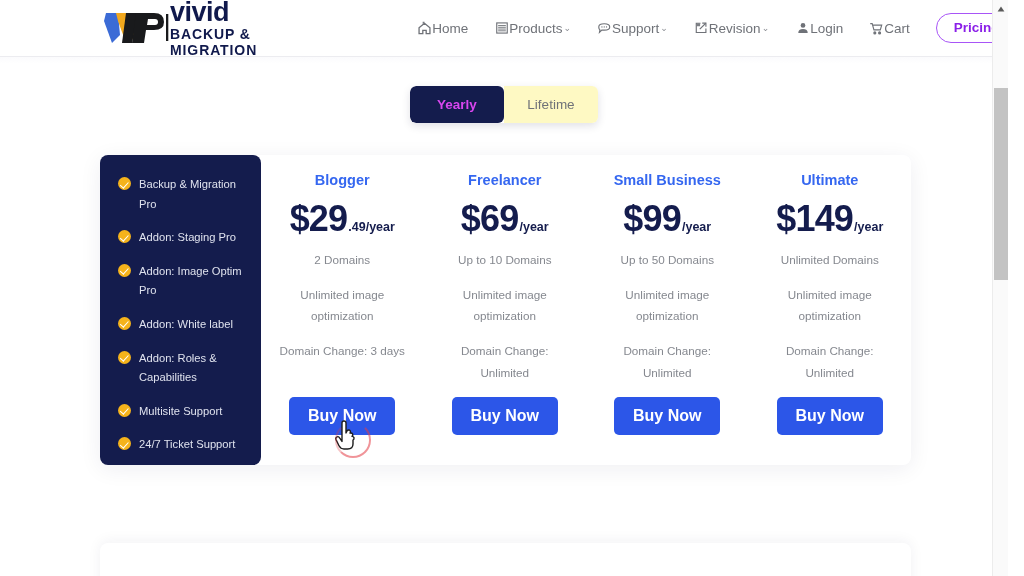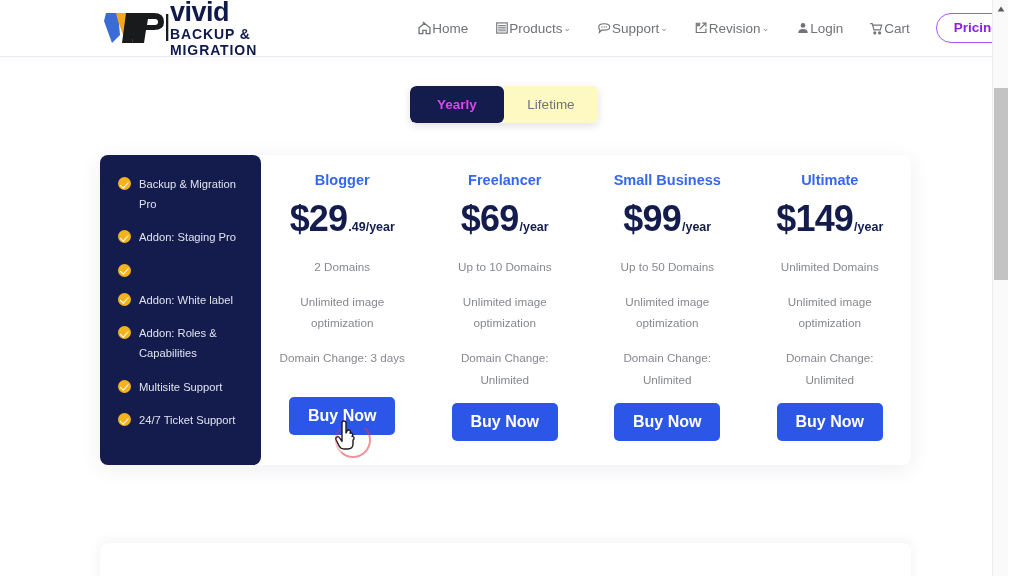--- a/index.html
+++ b/index.html
@@ -205,21 +205,21 @@
   }
   .plan-name {
     font-size: 14.5px;
     font-weight: bold;
     color: #3567f0;
     margin-bottom: 13px;
   }
   .plan-price {
     color: #141c4d;
     line-height: 1;
-    margin-bottom: 19px;
+    margin-bottom: 12px;
     display: flex;
     align-items: baseline;
     justify-content: center;
   }
   .price-main {
     font-size: 36px;
     font-weight: bold;
     letter-spacing: -0.8px;
   }
   .price-suffix {
@@ -439,20 +439,21 @@
       <div class="feature-row">
         <span class="check-badge"></span>
         <span class="feature-label">Backup &amp; Migration Pro</span>
       </div>
       <div class="feature-row">
         <span class="check-badge"></span>
         <span class="feature-label">Addon: Staging Pro</span>
       </div>
       <div class="feature-row">
         <span class="check-badge"></span>
+        <span class="feature-label">Addon: Image Optim Pro</span>
       </div>
       <div class="feature-row">
         <span class="check-badge"></span>
         <span class="feature-label">Addon: White label</span>
       </div>
       <div class="feature-row">
         <span class="check-badge"></span>
         <span class="feature-label">Addon: Roles &amp; Capabilities</span>
       </div>
       <div class="feature-row">

